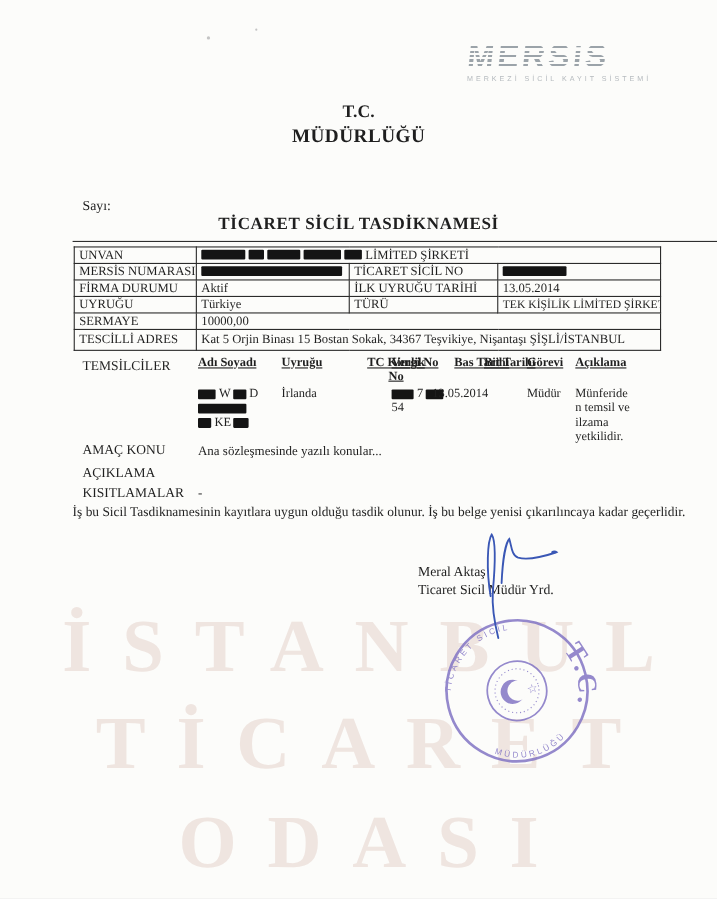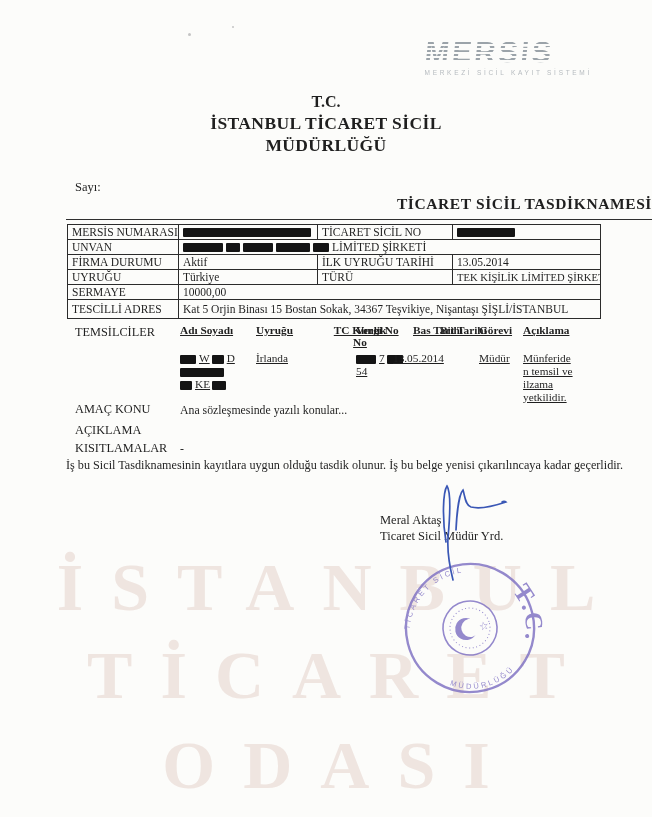--- a/index.html
+++ b/index.html
@@ -32,41 +32,41 @@
     font-family:"Liberation Sans", sans-serif; font-size:6.5px;
     letter-spacing:2.7px; color:#b6bbbf; margin-top:2px; white-space:nowrap;
   }
   
   .hdr { position:absolute; top:92px; left:0; right:0; text-align:center; z-index:1; }
   .hdr-tc   { font-size:16px; font-weight:bold; line-height:20px; }
   .hdr-l2   { font-size:17.5px; font-weight:bold; line-height:22px; letter-spacing:.4px; }
   .hdr-l3   { font-size:17.5px; font-weight:bold; line-height:22px; letter-spacing:.4px; }
   .sayi { position:absolute; left:75px; top:180px; font-size:12.5px; z-index:1; }
   .doc-title {
-    position:absolute; top:195px; left:0; right:0; text-align:right;
+    position:absolute; top:195px; left:0; right:0; text-align:center;
     font-size:15.5px; font-weight:bold; letter-spacing:.6px; z-index:1;
   }
   .title-rule { position:absolute; top:219px; left:66px; right:0; border-top:1.5px solid #2f2f2f; z-index:1; }
   
   .info-table {
     position:absolute; left:67px; top:224px; width:533px;
     border-collapse:collapse; table-layout:fixed; font-size:11.5px; z-index:1;
     background:transparent;
   }
   .info-table td {
     border:1px solid #2b2b2b; padding:0 4px; height:14px; line-height:13px;
     white-space:nowrap; overflow:hidden; vertical-align:middle;
   }
   .info-table td.tight { font-size:10.6px; }
   .bar { display:inline-block; height:9px; background:#141414; vertical-align:middle; margin-right:3px; border-radius:1px; }
   
   .reps { position:absolute; top:324px; left:0; width:652px; height:80px; font-size:11.3px; z-index:1; }
   .reps .abs { position:absolute; }
   .rep-h { font-weight:bold; text-decoration:underline; white-space:pre-line; }
-  .rep-cell { line-height:13px;text-decoration:underline; }
+  .rep-cell { line-height:13px; }
   .pre { white-space:pre-line; }
   
   .sec-label { position:absolute; left:75px; font-size:12.3px; z-index:1; }
   .sec-value { position:absolute; left:180px; font-size:11.8px; z-index:1; }
   .statement {
     position:absolute; top:458px; left:66px; font-size:12.2px; z-index:1; white-space:nowrap;
   }
   
   .signer { position:absolute; left:380px; top:512px; width:156px; text-align:left; z-index:1; }
   .signer-name  { font-size:12.5px; line-height:16px; }
@@ -91,46 +91,45 @@
 
   <div class="logo">
     <div class="logo-brand-wrap">
       <div class="logo-brand">MERSiS</div>
     </div>
     <div class="logo-tagline">MERKEZİ SİCİL KAYIT SİSTEMİ</div>
   </div>
 
   <div class="hdr">
     <div class="hdr-tc">T.C.</div>
-    <div class="hdr-l2">İSTANBUL TİCARET SİCİL</div>
     <div class="hdr-l3">MÜDÜRLÜĞÜ</div>
   </div>
 
   <div class="sayi">Sayı:</div>
 
   <div class="doc-title">TİCARET SİCİL TASDİKNAMESİ</div>
   <div class="title-rule"></div>
 
   <table class="info-table">
     <colgroup>
         <col style="width:111px">
         <col style="width:139px">
         <col style="width:135px">
         <col style="width:148px">
       </colgroup>
     <tbody>
         <tr>
+      <td>UNVAN</td>
+      <td colspan="3"><span class="bar" style="width:40px"></span><span class="bar" style="width:14px"></span><span class="bar" style="width:30px"></span><span class="bar" style="width:34px"></span><span class="bar" style="width:16px"></span><span>LİMİTED ŞİRKETİ</span></td>
+    </tr>
+    <tr>
       <td>MERSİS NUMARASI</td>
       <td><span class="bar" style="width:128px"></span></td>
       <td>TİCARET SİCİL NO</td>
       <td><span class="bar" style="width:58px"></span></td>
-    </tr>
-    <tr>
-      <td>UNVAN</td>
-      <td colspan="3"><span class="bar" style="width:40px"></span><span class="bar" style="width:14px"></span><span class="bar" style="width:30px"></span><span class="bar" style="width:34px"></span><span class="bar" style="width:16px"></span><span>LİMİTED ŞİRKETİ</span></td>
     </tr>
     <tr>
       <td>FİRMA DURUMU</td>
       <td>Aktif</td>
       <td>İLK UYRUĞU TARİHİ</td>
       <td>13.05.2014</td>
     </tr>
     <tr>
       <td>UYRUĞU</td>
       <td>Türkiye</td>

